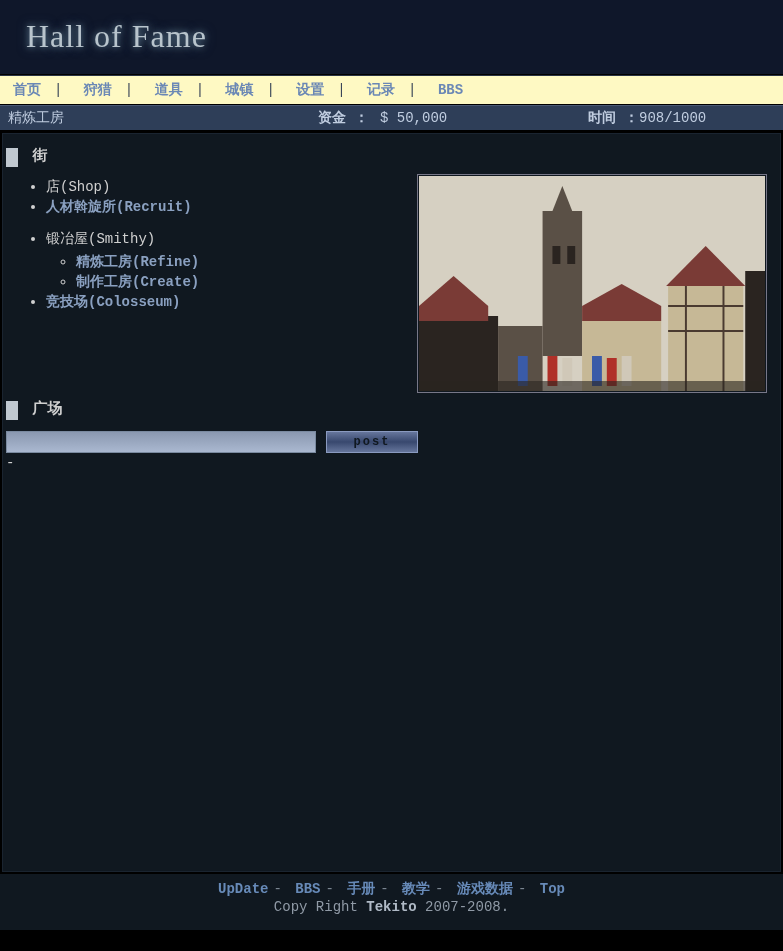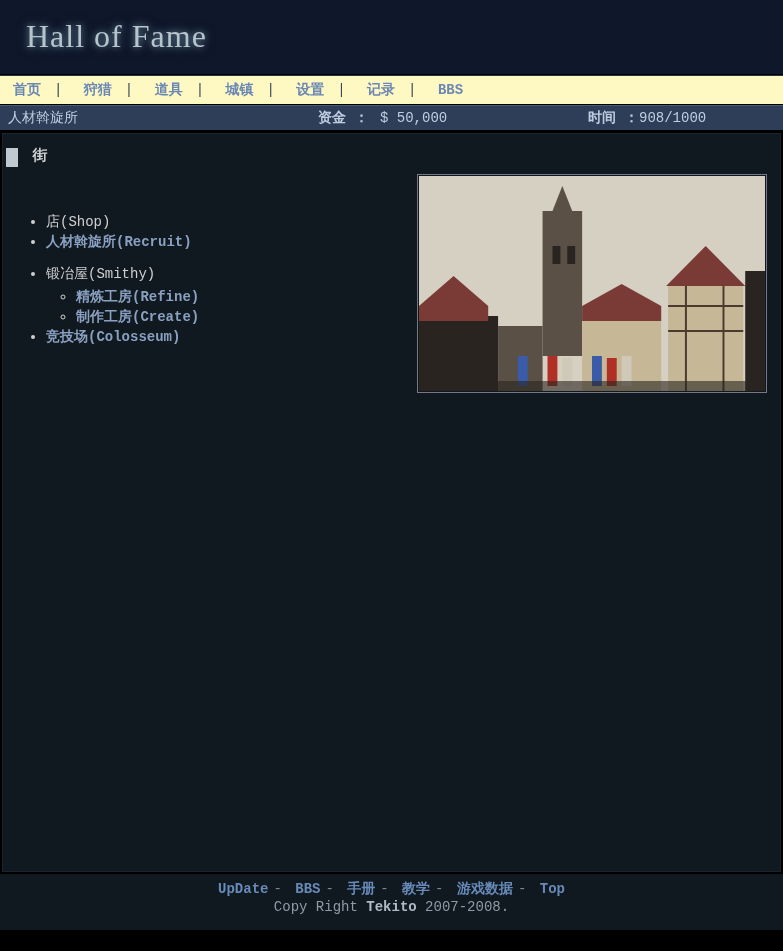--- a/index.html
+++ b/index.html
@@ -25,21 +25,21 @@
 
   
   .main{background:#101820;margin:2px;min-height:739px;border:1px solid #1a2430;padding:12px 3px 0 3px;box-sizing:border-box;}
 
   
   .sect{height:22px;line-height:22px;margin-bottom:6px;}
   .sect .bar{display:inline-block;width:12px;height:19px;background:#c0c8d0;vertical-align:middle;margin-right:6px;}
   .sect .txt{color:#d0d0d0;font-weight:bold;vertical-align:middle;font-size:15px;}
 
   
-  .town-row{display:flex;align-items:center;}
+  .town-row{display:flex;align-items:flex-start;}
   .town-lists{flex:1;}
   ul{list-style:disc;margin:3px 0 12px 0;padding-left:40px;}
   ul ul{list-style:circle;padding-left:30px;margin-bottom:0;}
   li{line-height:20px;white-space:nowrap;}
   li>span{color:#d0d0d0;}
   .link{color:#8aa0c0;font-weight:normal;}
   .linkb{color:#8aa0c0;font-weight:bold;}
 
   
   .town-img-wrap{width:350px;margin-right:10px;padding:1px;border:1px solid #778;box-sizing:border-box;}
@@ -82,21 +82,21 @@
   <a href="#">首页</a><span class="sep">|</span>
   <a href="#">狩猎</a><span class="sep">|</span>
   <a href="#">道具</a><span class="sep">|</span>
   <a href="#">城镇</a><span class="sep">|</span>
   <a href="#">设置</a><span class="sep">|</span>
   <a href="#">记录</a><span class="sep">|</span>
   <a href="#">BBS</a>
 </div>
 
 <div class="status">
-  <span class="pname">人材斡旋所</span>
+  <span class="pname">精炼工房</span>
   <span class="money-lab">资金 ：</span>
   <span class="money-val">$  50,000</span>
   <span class="time-lab">时间 ：</span>
   <span class="time-val">908/1000</span>
 </div>
 
 <div class="main">
 
   <div class="sect">
     <span class="bar"></span>
@@ -153,20 +153,31 @@
         <rect class="flag3" x="145" y="182" width="10" height="28"></rect>
         <rect class="flag1" x="175" y="180" width="10" height="30"></rect>
         <rect class="flag2" x="190" y="182" width="10" height="28"></rect>
         <rect class="flag3" x="205" y="180" width="10" height="30"></rect>
 
         <rect class="dark" x="0" y="205" width="350" height="10" opacity="0.6"></rect>
       </svg>
     </div>
   </div>
 
+  <div class="plaza">
+    <div class="sect">
+      <span class="bar"></span>
+      <span class="txt">广场</span>
+    </div>
+    <div class="plaza-row">
+      <input class="plaza-input" type="text" value="" style="">
+      <button class="plaza-btn">post</button>
+    </div>
+    <div class="dash">-</div>
+  </div>
 
 </div>
 
 <div class="footer">
   <div>
     <a href="#">UpDate</a><span class="fsep">-</span>
     <a href="#">BBS</a><span class="fsep">-</span>
     <a href="#">手册</a><span class="fsep">-</span>
     <a href="#">教学</a><span class="fsep">-</span>
     <a href="#">游戏数据</a><span class="fsep">-</span>

